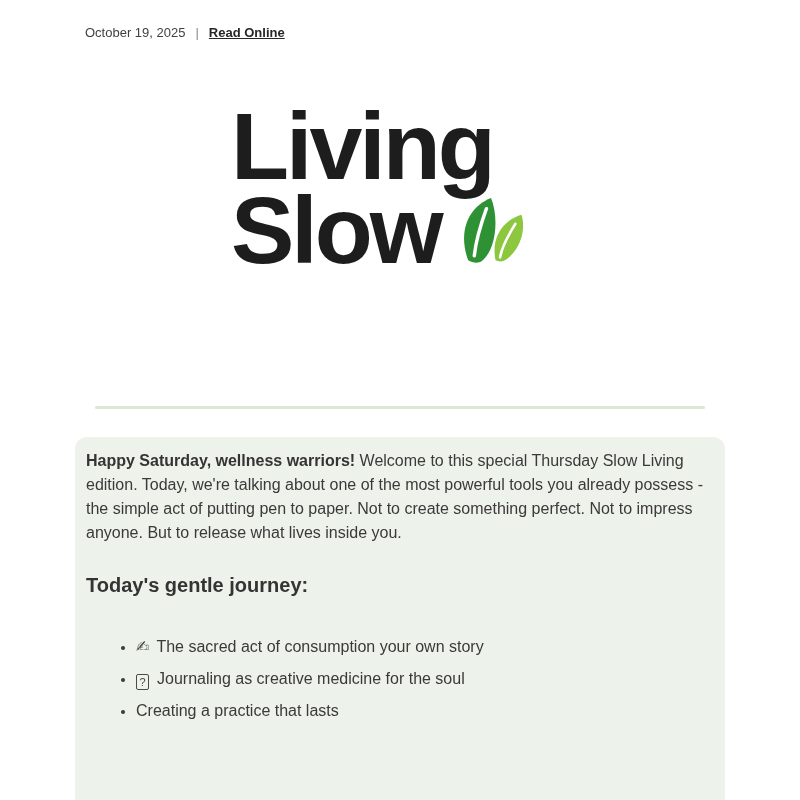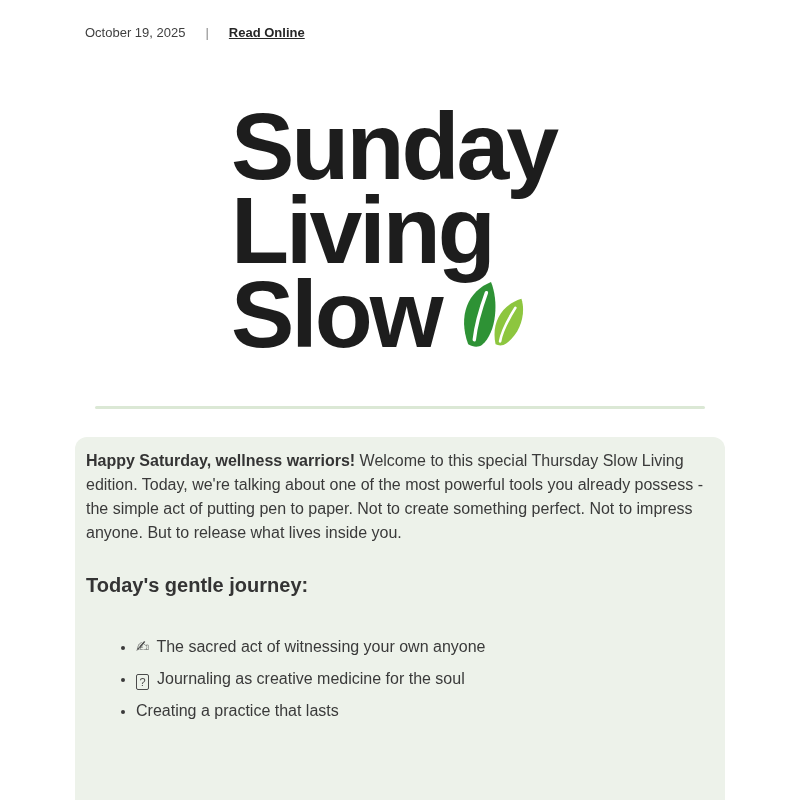--- a/index.html
+++ b/index.html
@@ -13,21 +13,21 @@
     position: relative;
     width: 800px; height: 800px;
     background: #ffffff;
     overflow: hidden;
   }
 
   
   .meta-row {
     position: absolute; left: 85px; top: 25px;
     font-size: 13px; color: #3f3f3f;
-    display: flex; align-items: flex-start; gap: 20px;
+    display: flex; align-items: flex-start; gap: 10px;
   }
   .meta-sep { color: #8a8a8a; }
   .read-online {
     font-weight: bold; color: #262626;
     text-decoration: underline; cursor: pointer;
   }
 
   
   .logo {
     position: absolute; left: 231px; top: 104px;
@@ -96,35 +96,34 @@
 
 <div id="page">
 
   <div class="meta-row">
     <span>October 19, 2025</span>
     <span class="meta-sep">|</span>
     <a class="read-online">Read Online</a>
   </div>
 
   <div class="logo" style="color: rgb(29, 29, 29);">
-    <span class="logo-line">Sunday</span>
     <span class="logo-line">Living</span>
     <span class="logo-line"><span>Slow</span><svg class="leaf-svg" viewBox="0 0 100 100" aria-hidden="true">
         <path d="M50,4 C20,16 6,48 20,86 C26,90 34,90 38,87 C58,70 60,28 50,4 Z" fill="#2e9235"></path>
         <path d="M44,18 C36,40 30,62 28,80" fill="none" stroke="#ffffff" stroke-width="4.5" stroke-linecap="round"></path>
         <path d="M90,26 C64,34 50,58 56,86 C60,88 66,88 70,85 C90,70 96,44 90,26 Z" fill="#8dc63f"></path>
         <path d="M82,38 C72,54 64,70 62,82" fill="none" stroke="#ffffff" stroke-width="3.5" stroke-linecap="round"></path>
       </svg></span>
   </div>
 
   <div class="divider" style="background: rgb(219, 232, 213);"></div>
 
   <div class="card" style="background: rgb(237, 242, 234);">
     <p><strong>Happy Saturday, wellness warriors!</strong><span> Welcome to this special Thursday Slow Living edition. Today, we're talking about one of the most powerful tools you already possess - the simple act of putting pen to paper. Not to create something perfect. Not to impress anyone. But to release what lives inside you.</span></p>
     <div class="journey-heading">Today's gentle journey:</div>
     <ul>
-      <li><span class="emoji-glyph">✍</span><span>The sacred act of witnessing your own anyone</span></li>
+      <li><span class="emoji-glyph">✍</span><span>The sacred act of consumption your own story</span></li>
       <li><span class="tofu-box">?</span><span>Journaling as creative medicine for the soul</span></li>
       <li><span>Creating a practice that lasts</span></li>
     </ul>
   </div>
 
 </div>
 
 </body></html>

